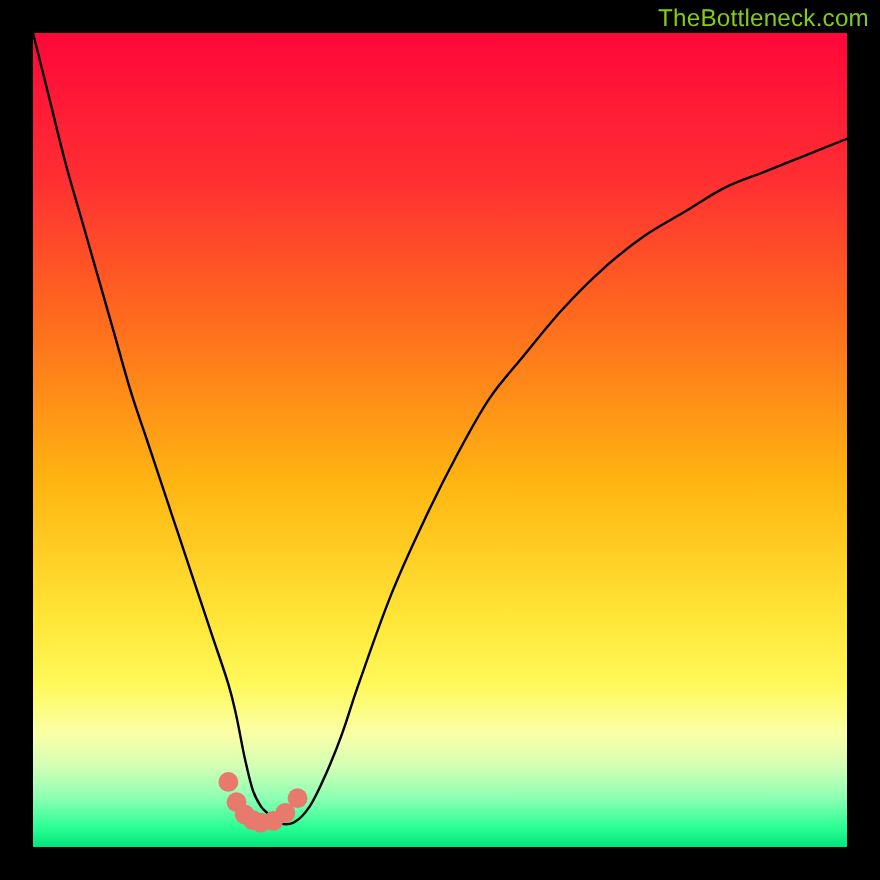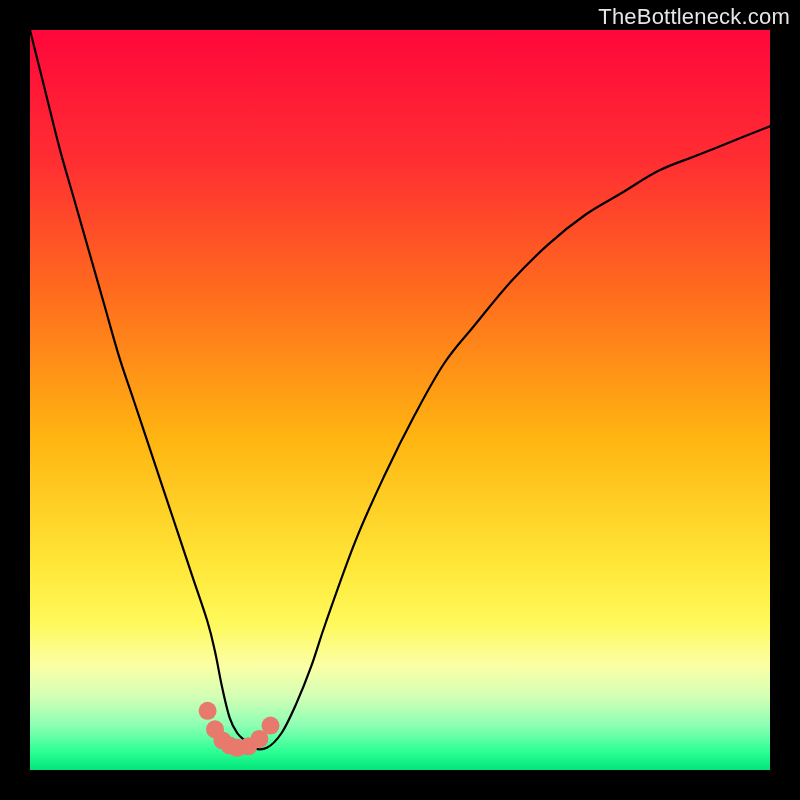--- a/index.html
+++ b/index.html
@@ -21,21 +21,21 @@
     position: absolute;
     left: 30px;
     top: 30px;
     width: 740px;
     height: 740px;
   }
   .watermark {
     position: absolute;
     top: 4px;
     right: 10px;
-    color: #e5e5e5;
+    color: #84cc16;
     font-size: 22px;
     font-weight: 400;
     letter-spacing: 0.2px;
   }
 </style>
 </head>
 <body>
 
 <div class="stage">
   <svg class="plot" viewBox="0 0 740 740" preserveAspectRatio="none">

